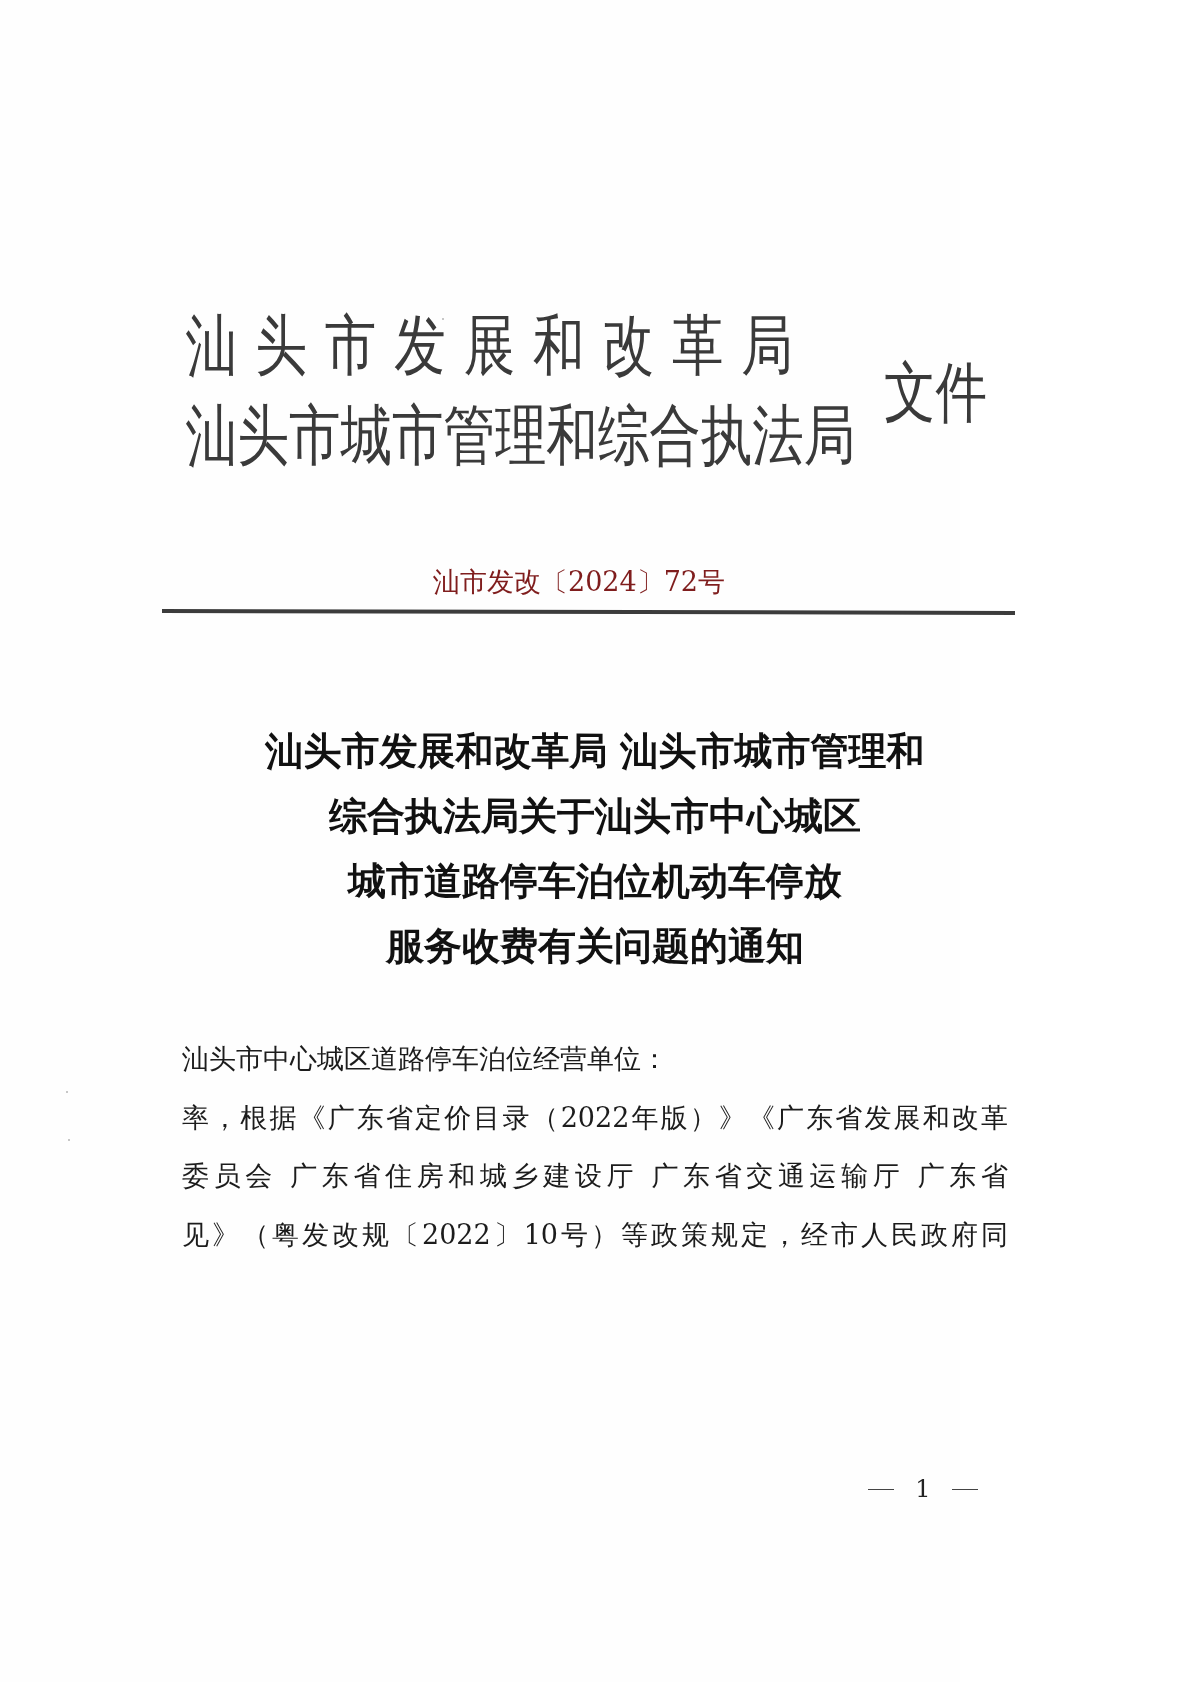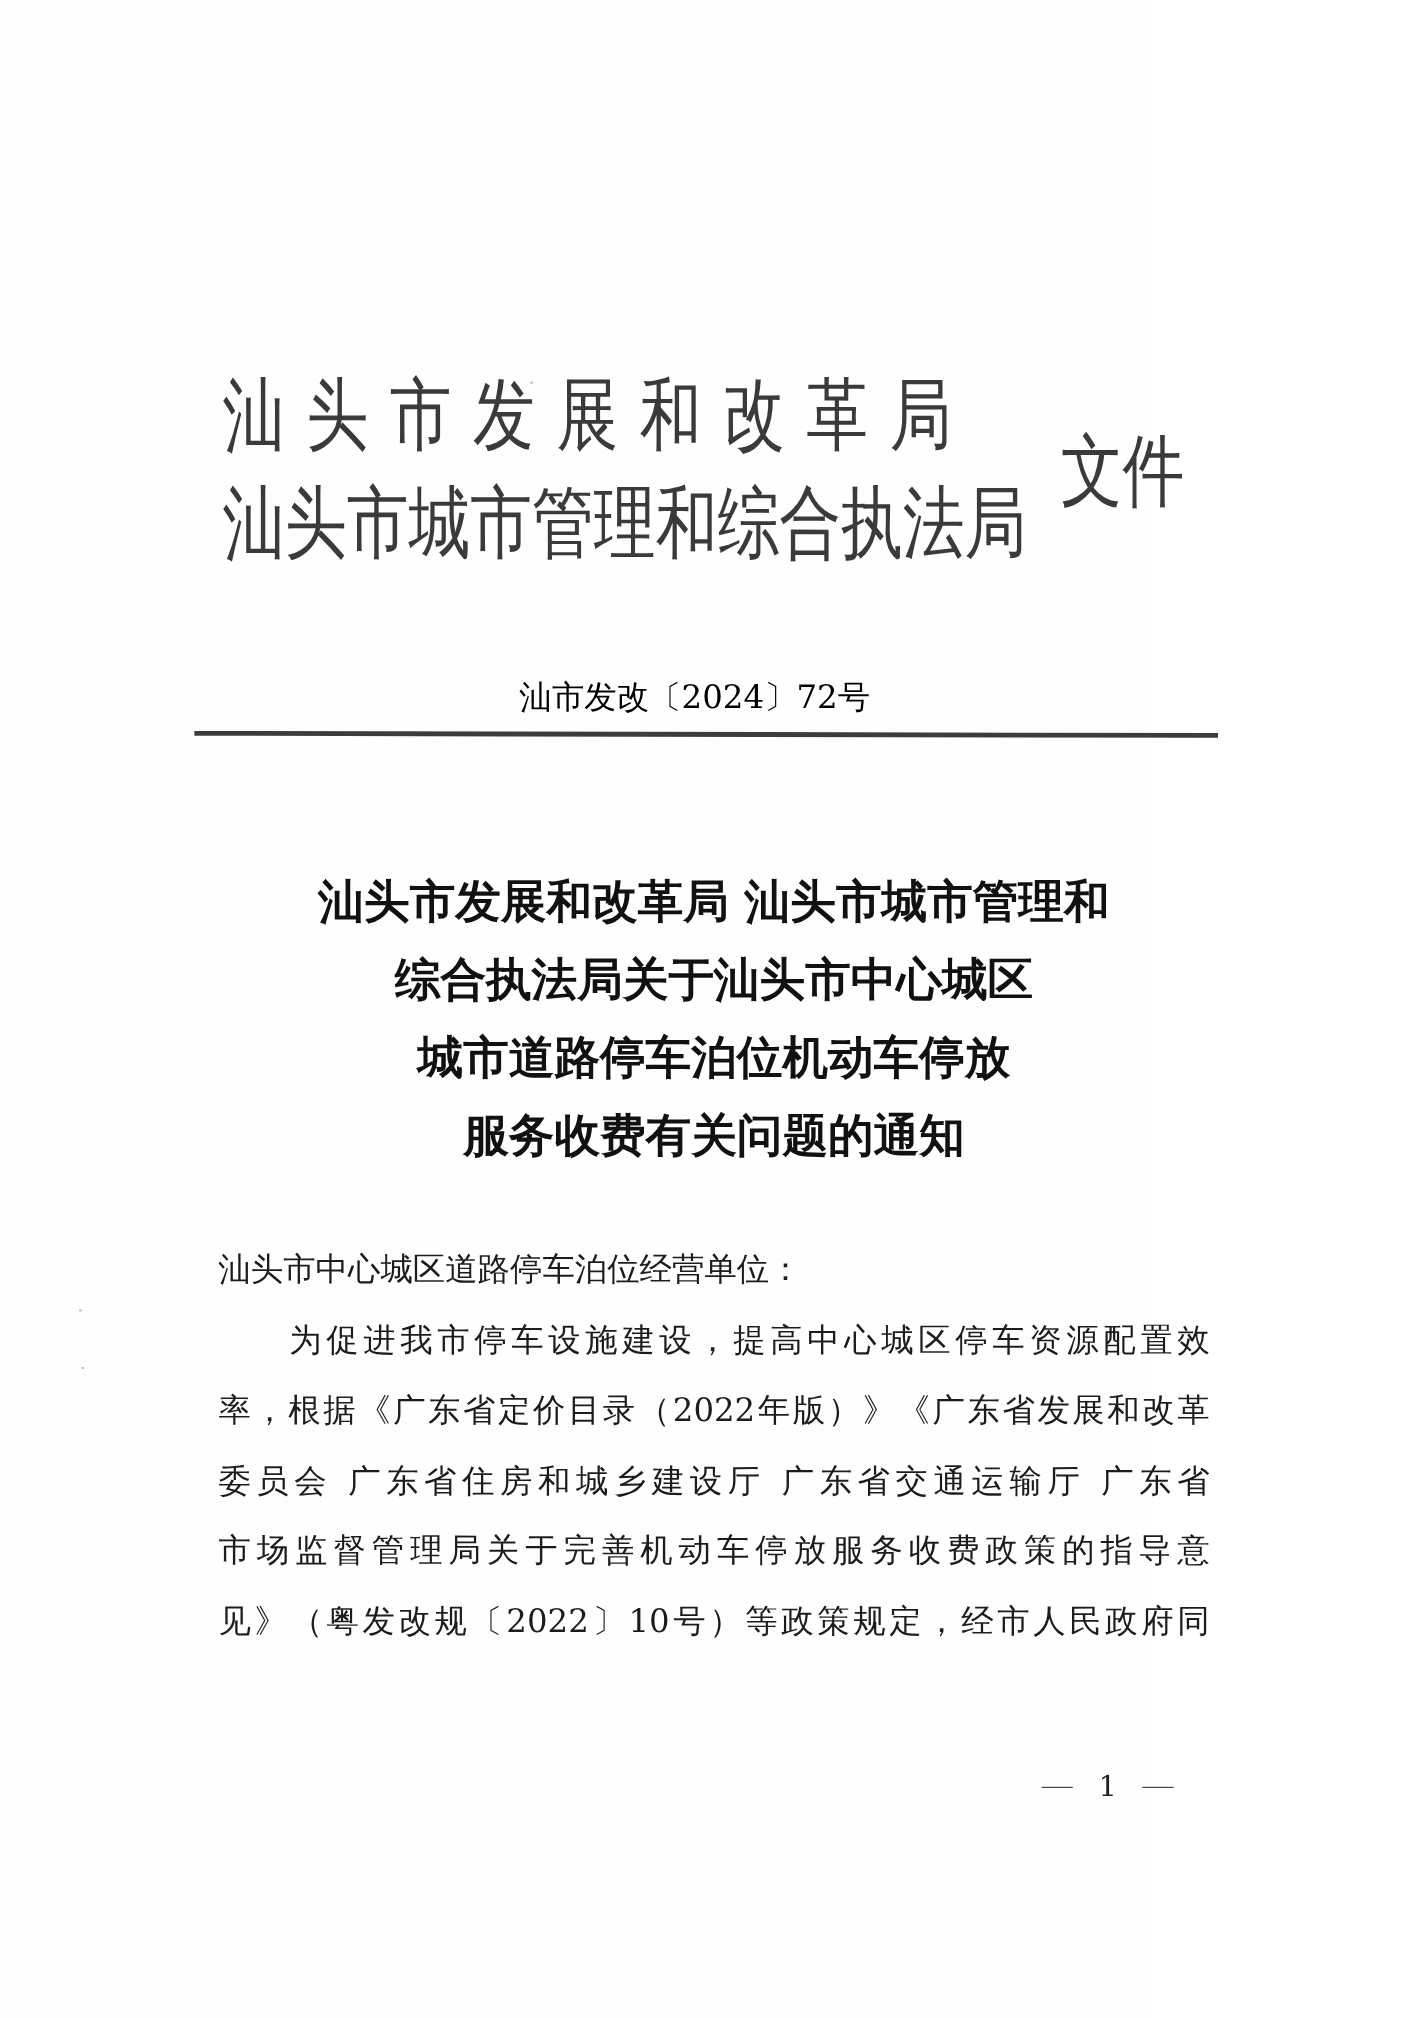--- a/index.html
+++ b/index.html
@@ -65,21 +65,21 @@
     }
     .doc-number {
       position: absolute;
       left: 0;
       width: 1190px;
       top: 566px;
       text-align: center;
       font-family: "DejaVu Serif", serif;
       font-size: 27px;
       line-height: 32px;
-      color: #000000;
+      color: #7f1d1d;
     }
     .doc-number span {
       display: inline-block;
       transform: translateX(-16px);
     }
     .header-rule {
       position: absolute;
       left: 162px;
       top: 610px;
       width: 853px;
@@ -173,24 +173,22 @@
 
   <div class="title-block">
     <span class="title-line">汕头市发展和改革局 汕头市城市管理和</span>
     <span class="title-line">综合执法局关于汕头市中心城区</span>
     <span class="title-line">城市道路停车泊位机动车停放</span>
     <span class="title-line">服务收费有关问题的通知</span>
   </div>
 
   <div class="body-block">
     <span class="body-line last-short">汕头市中心城区道路停车泊位经营单位：</span>
-    <span class="body-line indent">为促进我市停车设施建设，提高中心城区停车资源配置效</span>
     <span class="body-line">率，根据《广东省定价目录（2022年版）》《广东省发展和改革</span>
     <span class="body-line">委员会 广东省住房和城乡建设厅 广东省交通运输厅 广东省</span>
-    <span class="body-line">市场监督管理局关于完善机动车停放服务收费政策的指导意</span>
     <span class="body-line">见》（粤发改规〔2022〕10号）等政策规定，经市人民政府同</span>
   </div>
 
   <div class="page-number">
     <span class="dash"></span>
     <span>1</span>
     <span class="dash"></span>
   </div>
 
   <div class="speck" style="left:66px; top:1091px;"></div>

